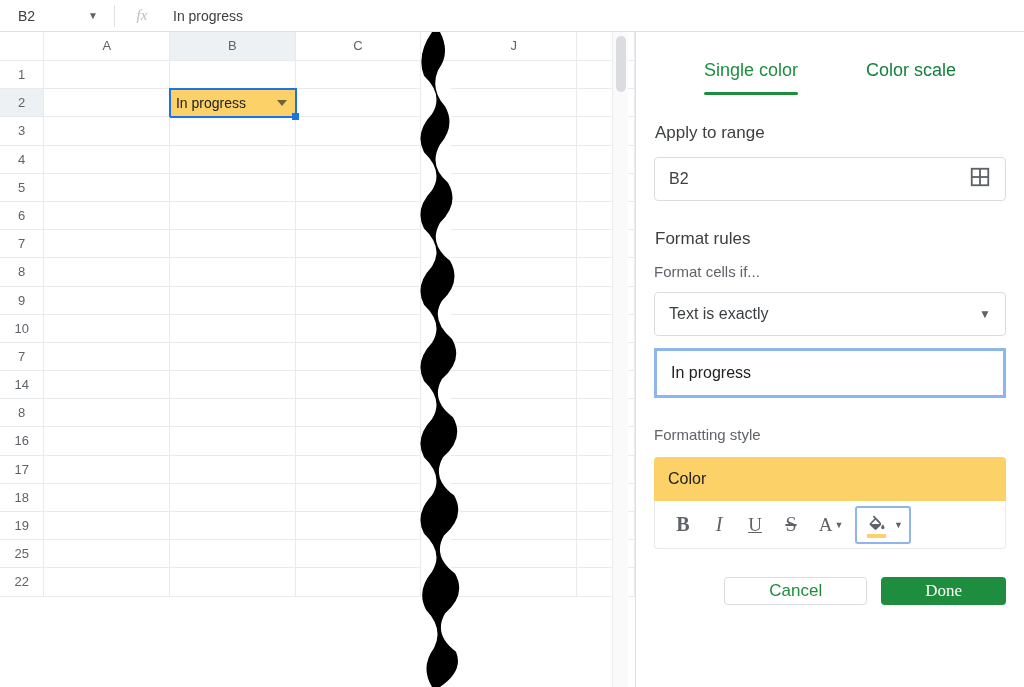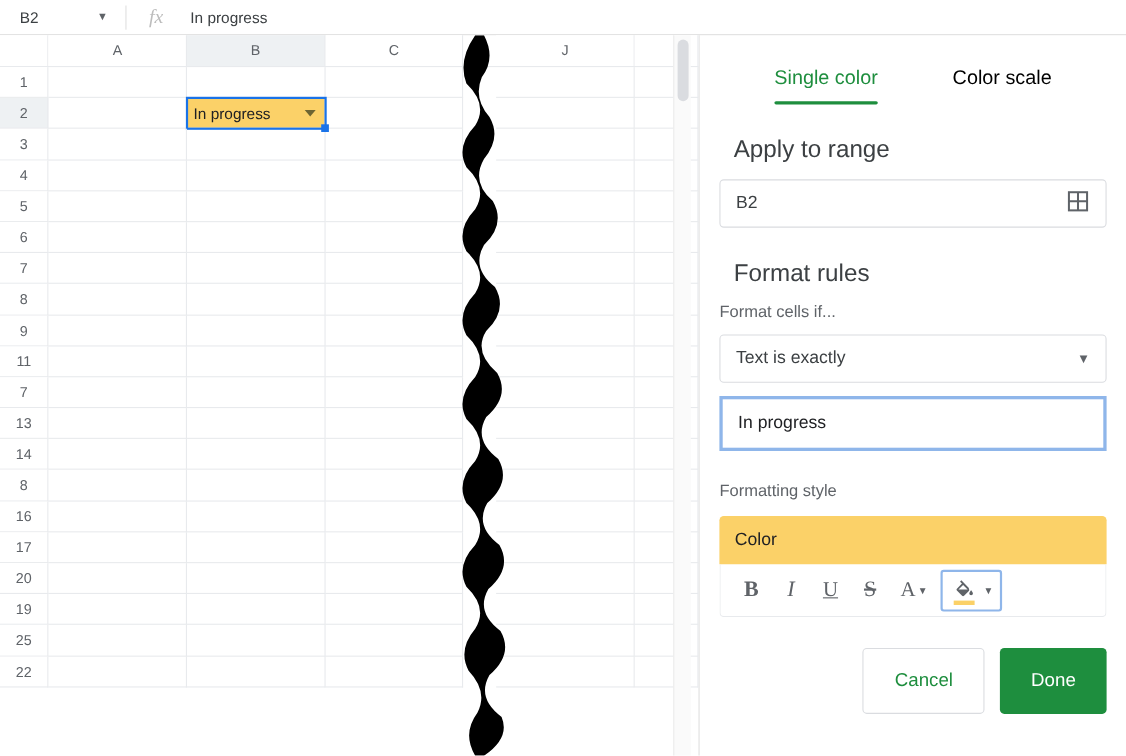--- a/index.html
+++ b/index.html
@@ -4,21 +4,21 @@
 <style>
   * { box-sizing: border-box; margin: 0; padding: 0; }
   html, body { width: 1024px; height: 687px; overflow: hidden; font-family: Arial, "Helvetica Neue", sans-serif; font-size: 14px; color: #202124; background: #fff; }
   .app { display: flex; flex-direction: column; width: 100%; height: 100%; position: relative; }
 
   
   .formula-bar { height: 32px; border-bottom: 1px solid #e0e0e0; display: flex; align-items: center; padding: 0 0 0 12px; }
   .name-box { width: 90px; height: 22px; line-height: 22px; font-size: 14px; color: #3c4043; display: flex; align-items: center; justify-content: space-between; padding-right: 4px; padding-left: 6px;}
   .name-box .caret { font-size: 10px; color: #5f6368; }
   .vbar { width: 1px; height: 22px; background: #e0e0e0; margin: 0 12px; }
-  .fx { font-family: "Times New Roman", serif; font-style: italic; font-size: 18px; color: #bdbdbd; width: 30px; text-align: center; }
+  .fx { font-family: "Times New Roman", serif; font-style: italic; font-size: 15px; color: #bdbdbd; width: 30px; text-align: center; }
   .formula-input { flex: 1; height: 22px; border: none; font-size: 14px; color: #3c4043; padding-left: 16px; outline: none; }
 
   
   .main { flex: 1; display: flex; min-height: 0; }
   .sheet-area { width: 635px; position: relative; display: flex; flex-direction: column; }
   .sidebar { flex: 1; border-left: 1px solid #e0e0e0; padding: 18px 18px 18px 18px; overflow: auto; }
 
   
   .torn { position: absolute; top: 0; bottom: 0; width: 54px; z-index: 50; pointer-events: none; }
   .torn svg { width: 100%; height: 100%; display: block; }
@@ -41,44 +41,44 @@
 
   .cell.active { outline: 2px solid #1a73e8; outline-offset: -1px; background: #fbd168; color: #202124; display: flex; align-items: center; justify-content: space-between; }
   .cell.active .dd { width: 0; height: 0; border-left: 5px solid transparent; border-right: 5px solid transparent; border-top: 6px solid #6d6532; margin-right: 2px;}
   .sel-handle { position: absolute; width: 7px; height: 7px; background: #1a73e8; right: -4px; bottom: -4px; z-index: 3; }
 
   .vscroll { position: absolute; width: 16px; top: 0; bottom: 0; background: #fafafa; border-left: 1px solid #ececec; z-index: 5; display: flex; align-items: flex-start; justify-content: center; }
   .vscroll .thumb { width: 10px; height: 56px; background: #dadce0; border-radius: 6px; margin-top: 4px; }
 
   
   .tabs { display: flex; gap: 68px; padding: 6px 0 0 0; justify-content: center;}
-  .tab { font-size: 18px; padding: 4px 0 14px 0; color: #000000; cursor: pointer; position: relative; }
+  .tab { font-size: 18px; padding: 4px 0 14px 0; color: #15803d; cursor: pointer; position: relative; }
   .tab.active { color: #1e8e3e; font-weight: 500; }
   .tab.active::after { content: ""; position: absolute; left: 0; right: 0; bottom: 0; height: 3px; background: #1e8e3e; border-radius: 2px; }
-  .section-label { font-size: 22px; color: #3c4043; margin: 28px 0 14px 13px; font-weight: 500; }
+  .section-label { font-size: 17px; color: #3c4043; margin: 28px 0 14px 1px; font-weight: 500; }
   .sub-label { font-size: 15px; color: #5f6368; margin: 28px 0 12px 0; }
   .input-box { border: 1px solid #dadce0; border-radius: 4px; height: 44px; display: flex; align-items: center; padding: 0 14px; font-size: 16px; color: #3c4043; position: relative; }
   .input-box .grid-icon svg { width: 22px; height: 22px; }
   .dropdown { justify-content: space-between; cursor: pointer; }
   .dropdown .caret { font-size: 12px; color: #5f6368; }
   .value-box { border: 3px solid #8fb6ea; height: 50px; display: flex; align-items: center; padding: 0 14px; font-size: 16px; margin-top: 12px; }
   .style-preview { height: 44px; background: #fbd168; border-radius: 4px 4px 0 0; display: flex; align-items: center; padding: 0 14px; font-size: 16px; margin-top: 14px; }
   .toolbar { height: 48px; border: 1px solid #e8eaed; border-top: none; border-radius: 0 0 4px 4px; display: flex; align-items: center; gap: 4px; padding: 0 12px; }
   .tbtn { width: 32px; height: 32px; display: flex; align-items: center; justify-content: center; color: #5f6368; cursor: pointer; font-size: 18px; border-radius: 3px; position: relative; }
   .tbtn.bold { font-weight: 700; font-family: Georgia, serif; font-size: 20px; }
   .tbtn.italic { font-style: italic; font-family: Georgia, serif; font-size: 20px; }
   .tbtn.underline { text-decoration: underline; font-family: Georgia, serif; font-size: 19px; }
   .tbtn.strike { text-decoration: line-through; font-family: Georgia, serif; font-size: 20px; }
   .tbtn.textcolor::after, .tbtn.fill .mini-caret { font-size: 10px; color: #5f6368; margin-left: 2px; }
   .fill-wrapper { border: 2px solid #8fb6ea; border-radius: 3px; padding: 2px 6px 2px 4px; display: flex; align-items: center; gap: 2px; width: 56px; height: 38px;}
   .fill-underline { position: absolute; left: 6px; right: 6px; bottom: 3px; height: 4px; background: #fbd168; }
   .buttons { display: flex; gap: 14px; justify-content: flex-end; margin-top: 28px; }
-  .btn { height: 60px; padding: 0 28px; border-radius: 4px; font-size: 17px; cursor: pointer; display: flex; align-items: center; }
+  .btn { height: 28px; padding: 0 44px; border-radius: 4px; font-size: 17px; cursor: pointer; display: flex; align-items: center; }
   .btn.cancel { border: 1px solid #dadce0; color: #1e8e3e; font-weight: 500; background: #fff; }
-  .btn.done { background: #1e8e3e; color: #fff; font-weight: 500; border: none; }
+  .btn.done { background: #1e8e3e; color: #fff; font-weight: 500; border: none; font-family: Liberation Serif, serif; }
 </style>
 </head>
 <body>
 
 <div class="app">
 
   <div class="formula-bar">
     <div class="name-box">
       <span>B2</span>
       <span class="caret">▼</span>
@@ -172,44 +172,36 @@
           </div>
           <div class="row">
             <div class="row-h">9</div>
             <div class="cell colA"></div>
             <div class="cell colB"></div>
             <div class="cell colC"></div>
             <div class="cell colJ" style="margin-left: 30px;"></div>
             <div class="cell colK"></div>
           </div>
           <div class="row">
-            <div class="row-h">11</div>
+            <div class="row-h">10</div>
             <div class="cell colA"></div>
             <div class="cell colB"></div>
             <div class="cell colC"></div>
             <div class="cell colJ" style="margin-left: 30px;"></div>
             <div class="cell colK"></div>
           </div>
           <div class="row">
             <div class="row-h">7</div>
             <div class="cell colA"></div>
             <div class="cell colB"></div>
             <div class="cell colC"></div>
             <div class="cell colJ" style="margin-left: 30px;"></div>
             <div class="cell colK"></div>
           </div>
           <div class="row">
-            <div class="row-h">13</div>
-            <div class="cell colA"></div>
-            <div class="cell colB"></div>
-            <div class="cell colC"></div>
-            <div class="cell colJ" style="margin-left: 30px;"></div>
-            <div class="cell colK"></div>
-          </div>
-          <div class="row">
             <div class="row-h">14</div>
             <div class="cell colA"></div>
             <div class="cell colB"></div>
             <div class="cell colC"></div>
             <div class="cell colJ" style="margin-left: 30px;"></div>
             <div class="cell colK"></div>
           </div>
           <div class="row">
             <div class="row-h">8</div>
             <div class="cell colA"></div>
@@ -228,21 +220,21 @@
           </div>
           <div class="row">
             <div class="row-h">17</div>
             <div class="cell colA"></div>
             <div class="cell colB"></div>
             <div class="cell colC"></div>
             <div class="cell colJ" style="margin-left: 30px;"></div>
             <div class="cell colK"></div>
           </div>
           <div class="row">
-            <div class="row-h">20</div>
+            <div class="row-h">18</div>
             <div class="cell colA"></div>
             <div class="cell colB"></div>
             <div class="cell colC"></div>
             <div class="cell colJ" style="margin-left: 30px;"></div>
             <div class="cell colK"></div>
           </div>
           <div class="row">
             <div class="row-h">19</div>
             <div class="cell colA"></div>
             <div class="cell colB"></div>

